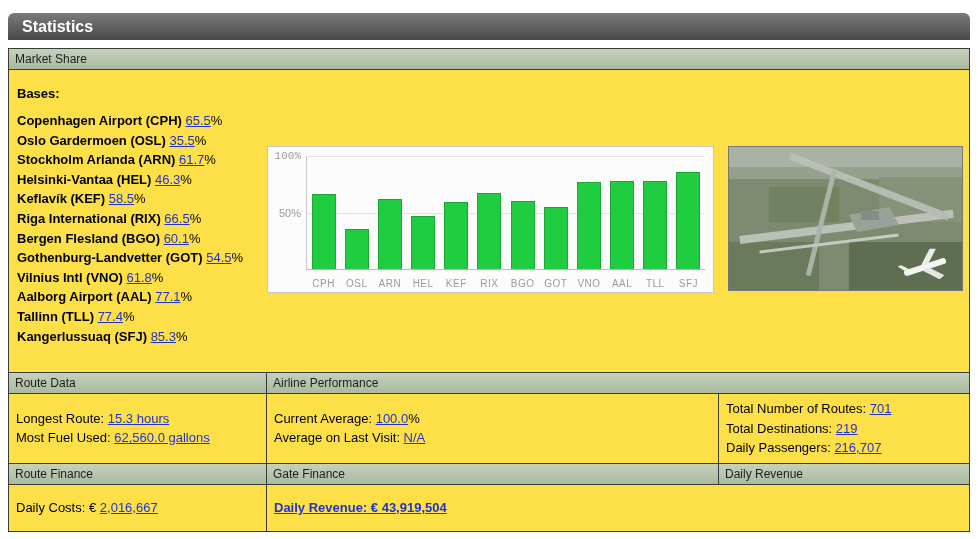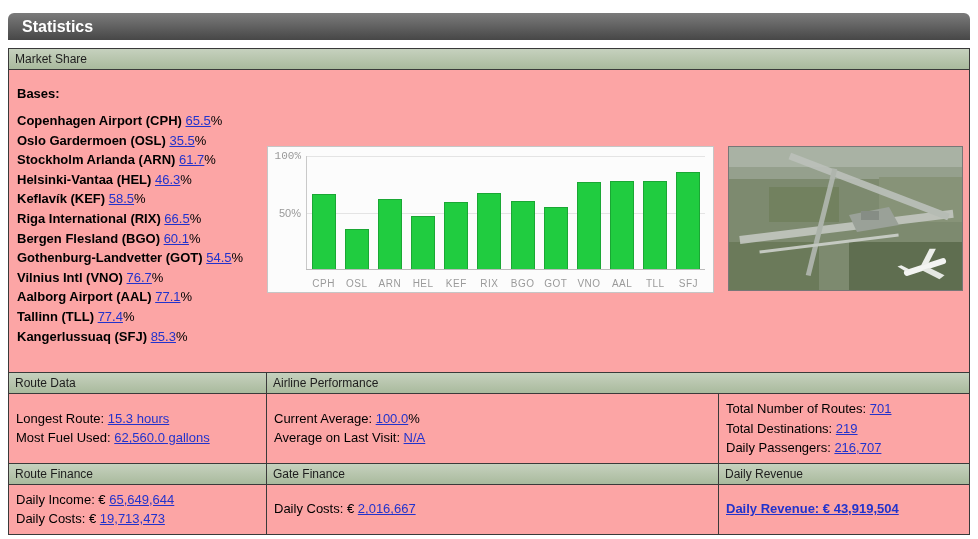--- a/index.html
+++ b/index.html
@@ -4,21 +4,21 @@
 <style>
   * { margin:0; padding:0; box-sizing:border-box; }
   body { background:#fff; font-family:"Liberation Sans", sans-serif; color:#000; }
   .wrap { width:962px; margin:13px 8px; }
 
   .titlebar { height:27px; border-radius:6px 6px 0 0;
     background:linear-gradient(#7b7b7b,#474747); color:#fff;
     font-size:16px; font-weight:bold; line-height:27px; padding-left:14px; }
   .gap { height:8px; }
 
-  .panel { border:1px solid #3a3a3a; background:#fca5a5; }
+  .panel { border:1px solid #3a3a3a; background:#fde047; }
   .section-header { background:linear-gradient(#c6d1be,#a9ba9d); font-size:12px; color:#1d1d1d;
     height:21px; line-height:20px; padding-left:6px; border-bottom:1px solid #3a3a3a; }
 
   .market-body { height:302px; display:flex; align-items:flex-start; }
   .bases-col { flex:0 0 258px; padding:16px 0 0 8px; }
   .bases-label { font-weight:bold; font-size:13px; margin-bottom:10px; }
   .base-line { font-size:13px; line-height:19.6px; white-space:nowrap; }
   .base-name { font-weight:bold; }
   a.lnk { color:#2233cc; text-decoration:underline; cursor:pointer; }
   .bold-link { font-weight:bold; }
@@ -69,21 +69,21 @@
         <div class="bases-label">Bases:</div>
         <div id="bases-list">
             <div class="base-line"><span class="base-name">Copenhagen Airport (CPH) </span><a class="lnk">65.5</a><span>%</span></div>
             <div class="base-line"><span class="base-name">Oslo Gardermoen (OSL) </span><a class="lnk">35.5</a><span>%</span></div>
             <div class="base-line"><span class="base-name">Stockholm Arlanda (ARN) </span><a class="lnk">61.7</a><span>%</span></div>
             <div class="base-line"><span class="base-name">Helsinki-Vantaa (HEL) </span><a class="lnk">46.3</a><span>%</span></div>
             <div class="base-line"><span class="base-name">Keflavík (KEF) </span><a class="lnk">58.5</a><span>%</span></div>
             <div class="base-line"><span class="base-name">Riga International (RIX) </span><a class="lnk">66.5</a><span>%</span></div>
             <div class="base-line"><span class="base-name">Bergen Flesland (BGO) </span><a class="lnk">60.1</a><span>%</span></div>
             <div class="base-line"><span class="base-name">Gothenburg-Landvetter (GOT) </span><a class="lnk">54.5</a><span>%</span></div>
-            <div class="base-line"><span class="base-name">Vilnius Intl (VNO) </span><a class="lnk">76.7</a><span>%</span></div>
+            <div class="base-line"><span class="base-name">Vilnius Intl (VNO) </span><a class="lnk">61.8</a><span>%</span></div>
             <div class="base-line"><span class="base-name">Aalborg Airport (AAL) </span><a class="lnk">77.1</a><span>%</span></div>
             <div class="base-line"><span class="base-name">Tallinn (TLL) </span><a class="lnk">77.4</a><span>%</span></div>
             <div class="base-line"><span class="base-name">Kangerlussuaq (SFJ) </span><a class="lnk">85.3</a><span>%</span></div>
           </div>
       </div>
 
       <div class="chart-frame">
         <span class="ytick t100">100%</span>
         <span class="ytick t50">50%</span>
         <div class="grid g100"></div>
@@ -191,24 +191,20 @@
             <div class="stat-line"><span>Daily Passengers: </span><a class="lnk">216,707</a></div>
           </div>
         </div>
         <div class="stats-hrow">
           <div class="hcell">Route Finance</div>
           <div class="hcell">Gate Finance</div>
           <div class="hcell">Daily Revenue</div>
         </div>
         <div class="stats-brow row2">
           <div class="bcell">
-            <div class="stat-line"><span>Daily Income: € </span><a class="lnk">65,649,644</a></div>
-            <div class="stat-line"><span>Daily Costs: € </span><a class="lnk">19,713,473</a></div>
-          </div>
-          <div class="bcell">
             <div class="stat-line"><span>Daily Costs: € </span><a class="lnk">2,016,667</a></div>
           </div>
           <div class="bcell">
             <div class="stat-line"><a class="lnk bold-link">Daily Revenue: € 43,919,504</a></div>
           </div>
         </div>
       </div>
   </div>
 </div>
 

